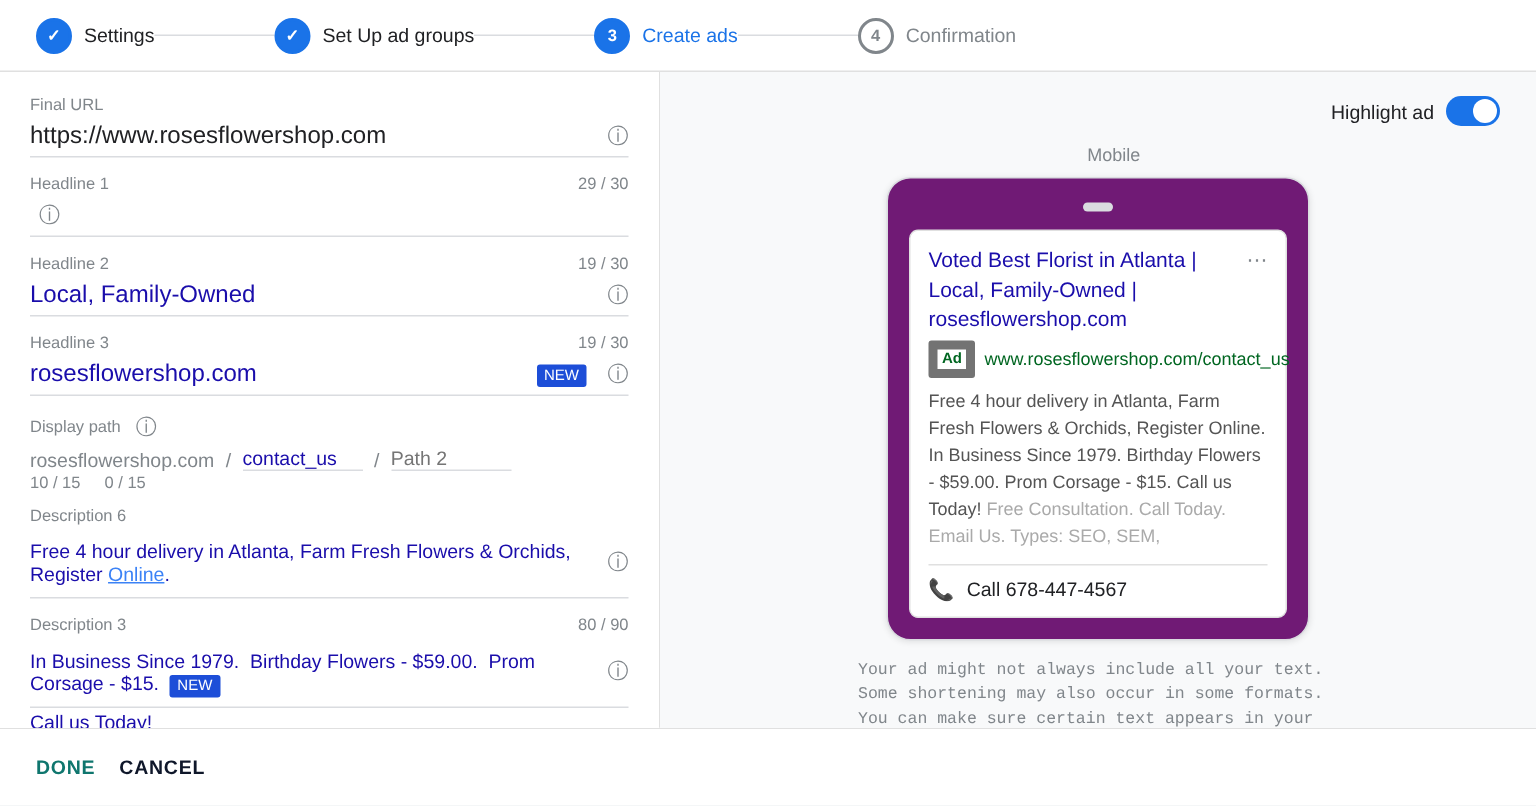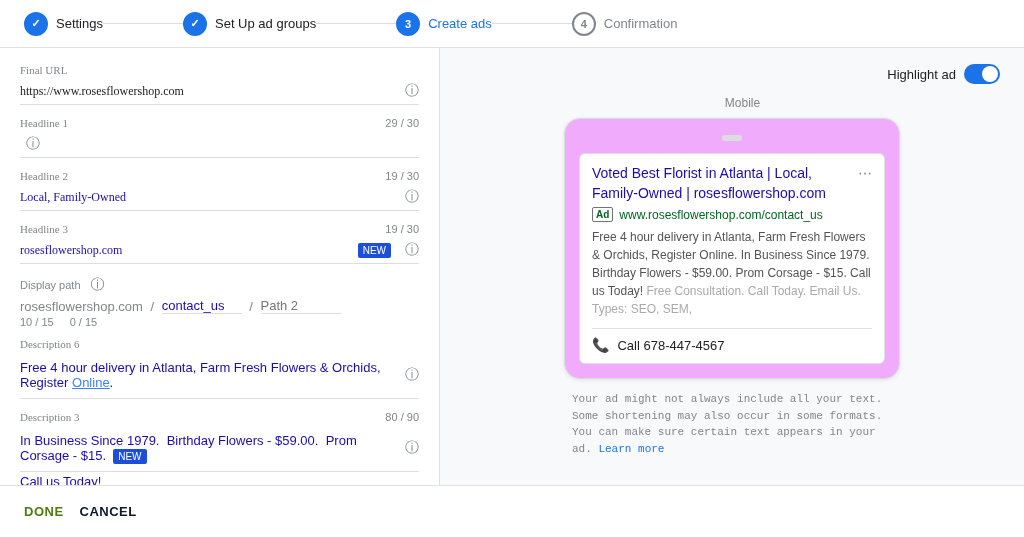--- a/index.html
+++ b/index.html
@@ -61,21 +61,20 @@
       overflow-y: auto;
       padding: 16px 20px;
       border-right: 1px solid #e0e0e0;
     }
 
     .field-block { margin-bottom: 12px; }
     .field-label {
       font-size: 11px;
       color: #80868b;
       margin-bottom: 2px;
-      font-family: Liberation Serif, serif;
     }
     .field-row {
       display: flex;
       align-items: flex-end;
       justify-content: space-between;
     }
     .char-count {
       font-size: 11px;
       color: #80868b;
       margin-bottom: 2px;
@@ -98,25 +97,24 @@
     }
     .field-input-row {
       display: flex;
       align-items: center;
       border-bottom: 1px solid #dadce0;
       padding: 4px 0;
     }
     .field-input-row input {
       border: none;
       outline: none;
-      font-size: 12px;
+      font-size: 16px;
       color: #202124;
       flex: 1;
       background: transparent;
-      font-family: Liberation Serif, serif;
     }
 
     .display-path-section { margin-bottom: 10px; }
     .display-path-label-row {
       display: flex; align-items: center; gap: 4px;
       font-size: 11px; color: #80868b; margin-bottom: 4px;
     }
     .display-path-inputs {
       display: flex; align-items: center; gap: 4px;
       font-size: 13px;
@@ -165,22 +163,22 @@
       width: 16px; height: 16px;
       background: #fff;
       border-radius: 50%;
       top: 2px; right: 2px;
     }
     .preview-label {
       font-size: 12px; color: #80868b;
       margin-bottom: 8px; text-align: center; margin-left: 21px;
     }
     .phone-mockup {
-      width: 336px;
-      background: #f0abfc;
+      width: 282px;
+      background: #701a75;
       border-radius: 16px;
       border: 1.5px solid #dadce0;
       padding: 16px 14px 14px;
       box-shadow: 0 1px 4px rgba(0,0,0,0.1);
     }
     .phone-top {
       width: 20px; height: 6px;
       background: #dadce0; border-radius: 3px;
       margin: 0 auto 12px;
     }
@@ -193,21 +191,21 @@
     .ad-title {
       font-size: 14px; color: #1a0dab; font-weight: normal;
       line-height: 1.4; margin-bottom: 4px;
       display: flex; justify-content: space-between; align-items: flex-start;
     }
     .ad-info-row {
       display: flex; align-items: center; gap: 6px;
       margin-bottom: 6px;
     }
     .ad-badge {
-      background: #fff; border: 1px solid #737373;
+      background: #fff; border: 6px solid #737373;
       color: #006621; font-size: 10px; font-weight: 600;
       padding: 1px 3px; border-radius: 2px;
     }
     .ad-url { color: #006621; font-size: 12px; }
     .ad-description {
       font-size: 12px; color: #545454; line-height: 1.5;
     }
     .ad-description .fade { color: #aaa; }
     .call-row {
       display: flex; align-items: center; gap: 8px;
@@ -226,21 +224,21 @@
     .footer {
       height: 52px;
       background: #fff;
       border-top: 1px solid #e0e0e0;
       display: flex;
       align-items: center;
       padding: 0 24px;
       gap: 16px;
     }
     .btn-done {
-      color: #4d7c0f; font-size: 13px; font-weight: 600;
+      color: #0f766e; font-size: 13px; font-weight: 600;
       background: none; border: none; cursor: pointer; padding: 8px 0;
       letter-spacing: 0.5px;
     }
     .btn-cancel {
       color: #0f172a; font-size: 13px; font-weight: 700;
       background: none; border: none; cursor: pointer; padding: 8px 0;
       letter-spacing: 0.5px;
     }
     .ellipsis-icon { color: #80868b; font-size: 14px; cursor: pointer; }
   </style>

